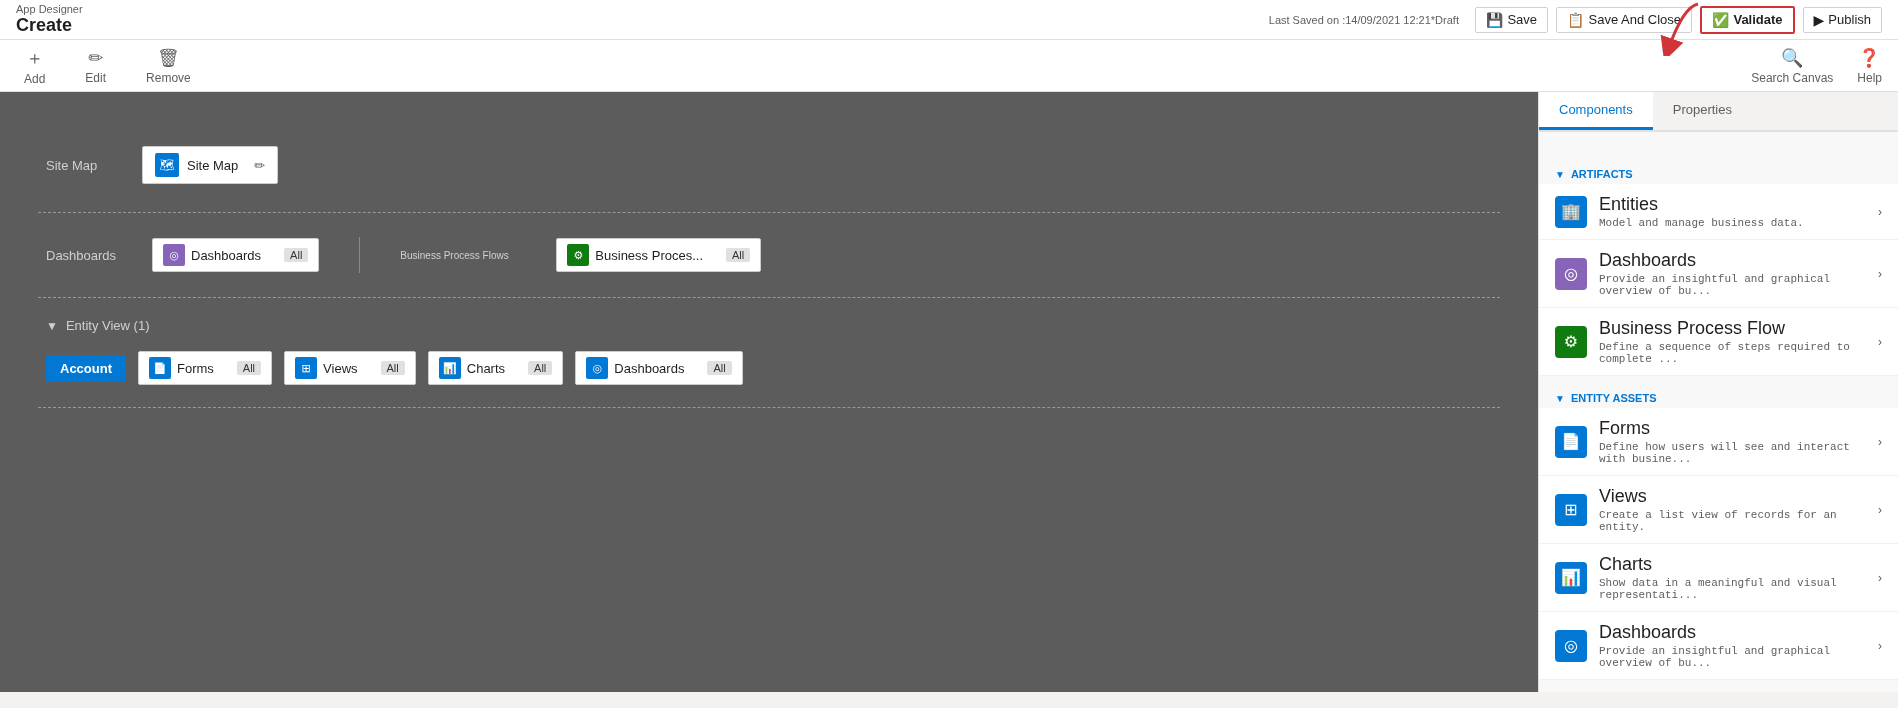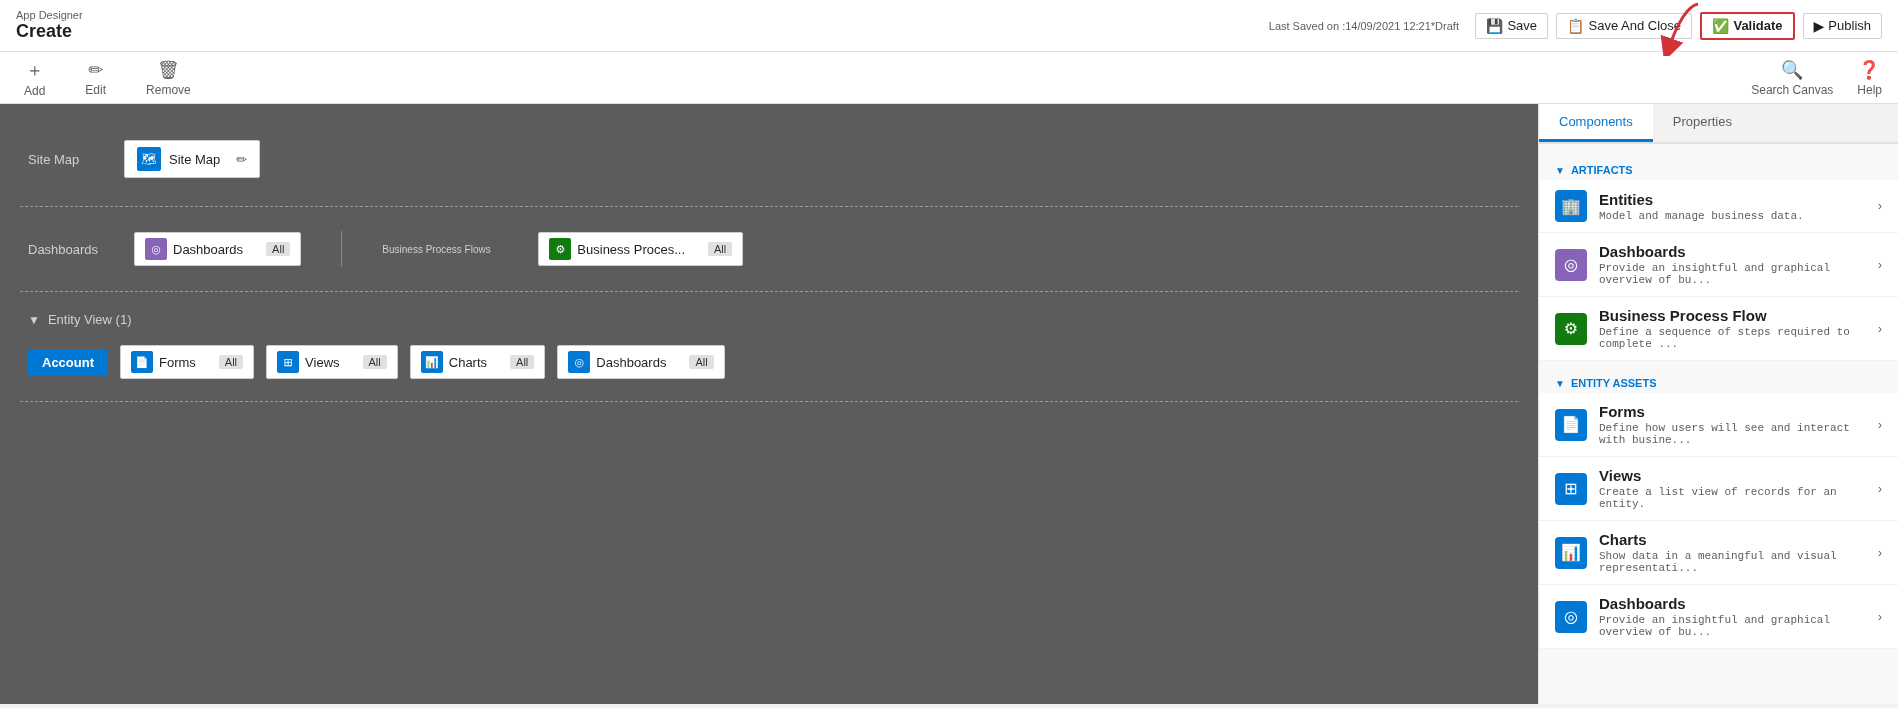--- a/index.html
+++ b/index.html
@@ -2,21 +2,21 @@
 <html><head>
   <meta charset="utf-8">
   <style>
     * { box-sizing: border-box; margin: 0; padding: 0; font-family: 'Segoe UI', Arial, sans-serif; }
     body { width: 1898px; height: 708px; overflow: hidden; background: #f3f2f1; }
 
     
     .top-header {
       background: #fff;
       border-bottom: 1px solid #e0e0e0;
-      height: 52px;
+      height: 40px;
       display: flex;
       align-items: center;
       justify-content: space-between;
       padding: 0 16px;
       position: relative;
     }
     .top-header-left { display: flex; flex-direction: column; justify-content: center; }
     .app-designer-label { font-size: 11px; color: #605e5c; }
     .app-title { font-size: 18px; font-weight: 600; color: #201f1e; }
     .top-header-right { display: flex; align-items: center; gap: 8px; }
@@ -60,21 +60,21 @@
       display: flex;
       height: calc(708px - 56px - 52px);
     }
 
     
     .canvas-area {
       flex: 1;
       background: #5c5c5c;
       overflow: auto;
       position: relative;
-      padding: 0;
+      padding: 18px;
     }
     .canvas-scroll {
       padding: 20px 20px 20px 20px;
       min-height: 100%;
     }
     .section-divider {
       border: none;
       border-top: 1px dashed #999;
       margin: 12px 0;
     }
@@ -227,20 +227,21 @@
       border-radius: 2px;
     }
 
     
     .right-panel {
       width: 360px;
       background: #f8f8f8;
       border-left: 1px solid #e0e0e0;
       display: flex;
       flex-direction: column;
+      gap: 16px;
     }
     .right-panel-tabs {
       display: flex;
       border-bottom: 2px solid #e0e0e0;
       background: #f3f2f1;
     }
     .panel-tab {
       padding: 10px 20px;
       font-size: 13px;
       cursor: pointer;
@@ -293,21 +294,21 @@
       align-items: center;
       justify-content: center;
       font-size: 16px;
       color: #fff;
       flex-shrink: 0;
     }
     .icon-blue { background: #0078d4; }
     .icon-purple { background: #8764b8; }
     .icon-green { background: #107c10; }
     .artifact-item-text { flex: 1; }
-    .artifact-item-title { font-size: 15px; font-weight: 700; color: #201f1e; }
+    .artifact-item-title { font-size: 18px; font-weight: 400; color: #201f1e; }
     .artifact-item-desc { font-size: 11px; color: #605e5c; margin-top: 2px; font-family: Liberation Mono, monospace; }
     .artifact-chevron { color: #605e5c; font-size: 12px; }
   </style>
 </head>
 <body>
 
 <div class="top-header">
   <div class="top-header-left">
     <span class="app-designer-label">App Designer</span>
     <span class="app-title">Create</span>

